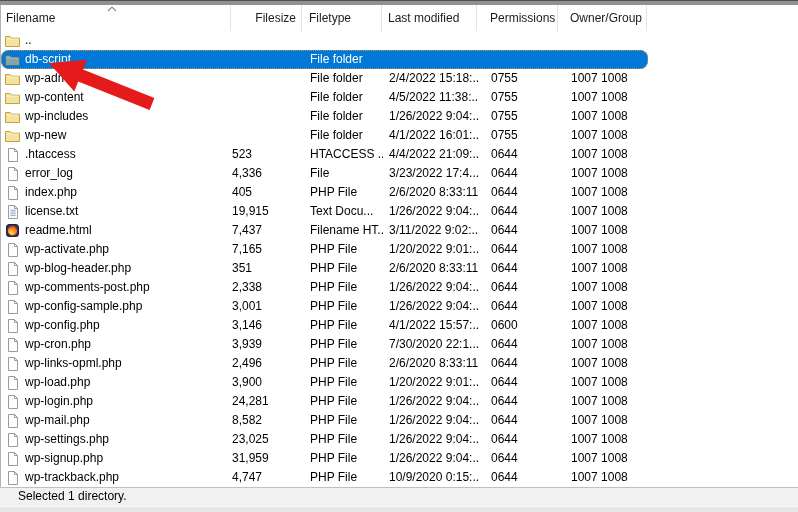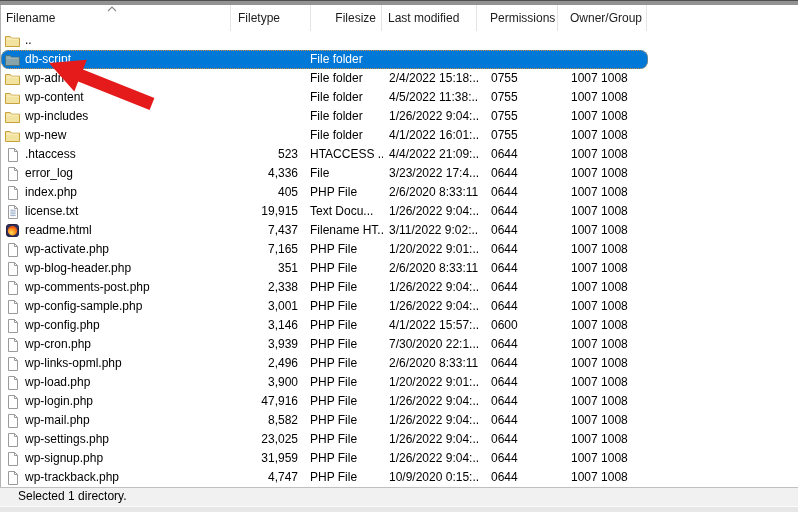--- a/index.html
+++ b/index.html
@@ -27,21 +27,21 @@
   .hcell.h3 { width:95px; padding-left:6px; }
   .hcell.h4 { width:81px; padding-left:13px;text-align:center; }
   .hcell.h5 { width:89px; padding-left:12px; }
   .sorticon { position:absolute; top:1px; left:107px; width:10px; height:6px; }
   .rows { position:absolute; top:31px; left:1px; width:647px; }
   .row { display:flex; height:19px; width:647px; align-items:center; background:#fff; }
   .row.selected { background:#0078d7; color:#fff; outline:1px dotted #cf8f45; outline-offset:-1px;border-radius:8px; }
   .cell { box-sizing:border-box; white-space:nowrap; overflow:hidden; height:19px; line-height:19px; }
   .c0 { width:231px; display:flex; align-items:center; padding-left:3px; }
   .c0 .icon { width:17px; height:15px; display:inline-flex; align-items:center; justify-content:center; flex:0 0 17px; margin-right:4px; }
-  .c1 { width:71px; text-align:right; padding-right:5px; }
+  .c1 { width:71px; padding-right:5px; }
   .c2 { width:80px; padding-left:7px; }
   .c3 { width:95px; padding-left:6px; }
   .c4 { width:81px; padding-left:13px; }
   .c5 { width:89px; padding-left:12px; }
   .statusbar {
     position:absolute; top:487px; left:0; width:798px; height:19px;
     background:#f1f1f1; border-top:1px solid #c0c0c0; box-sizing:border-box;
     line-height:17px; padding-left:18px;
   }
   .bottomstrip {
@@ -52,22 +52,22 @@
 </style>
 </head>
 <body>
 
 <div class="screen">
   <div class="topbar"></div>
   <div class="leftedge"></div>
 
   <div class="header" id="header-row">
       <div class="hcell h0">Filename</div>
+      <div class="hcell h1">Filesize</div>
       <div class="hcell h2">Filetype</div>
-      <div class="hcell h1">Filesize</div>
       <div class="hcell h3">Last modified</div>
       <div class="hcell h4">Permissions</div>
       <div class="hcell h5">Owner/Group</div>
     </div>
 
   <span class="sorticon">
     <svg width="10" height="6" viewBox="0 0 10 6">
         <path d="M1 5 L5 1 L9 5" fill="none" stroke="#8c8c8c" stroke-width="1.2"></path>
       </svg>
   </span>
@@ -389,21 +389,21 @@
       <div class="row">
         <div class="cell c0">
           <span class="icon">
             <svg width="12" height="14" viewBox="0 0 12 14">
               <path d="M1.5 0.5 H7.5 L10.5 3.5 V13.5 H1.5 Z" fill="#ffffff" stroke="#9a9a9a"></path>
               <path d="M7.5 0.5 V3.5 H10.5" fill="none" stroke="#9a9a9a"></path>
             </svg>
           </span>
           <span>wp-login.php</span>
         </div>
-        <div class="cell c1">47,916</div>
+        <div class="cell c1">24,281</div>
         <div class="cell c2">PHP File</div>
         <div class="cell c3">1/26/2022 9:04:...</div>
         <div class="cell c4">0644</div>
         <div class="cell c5">1007 1008</div>
       </div>
       <div class="row">
         <div class="cell c0">
           <span class="icon">
             <svg width="12" height="14" viewBox="0 0 12 14">
               <path d="M1.5 0.5 H7.5 L10.5 3.5 V13.5 H1.5 Z" fill="#ffffff" stroke="#9a9a9a"></path>

